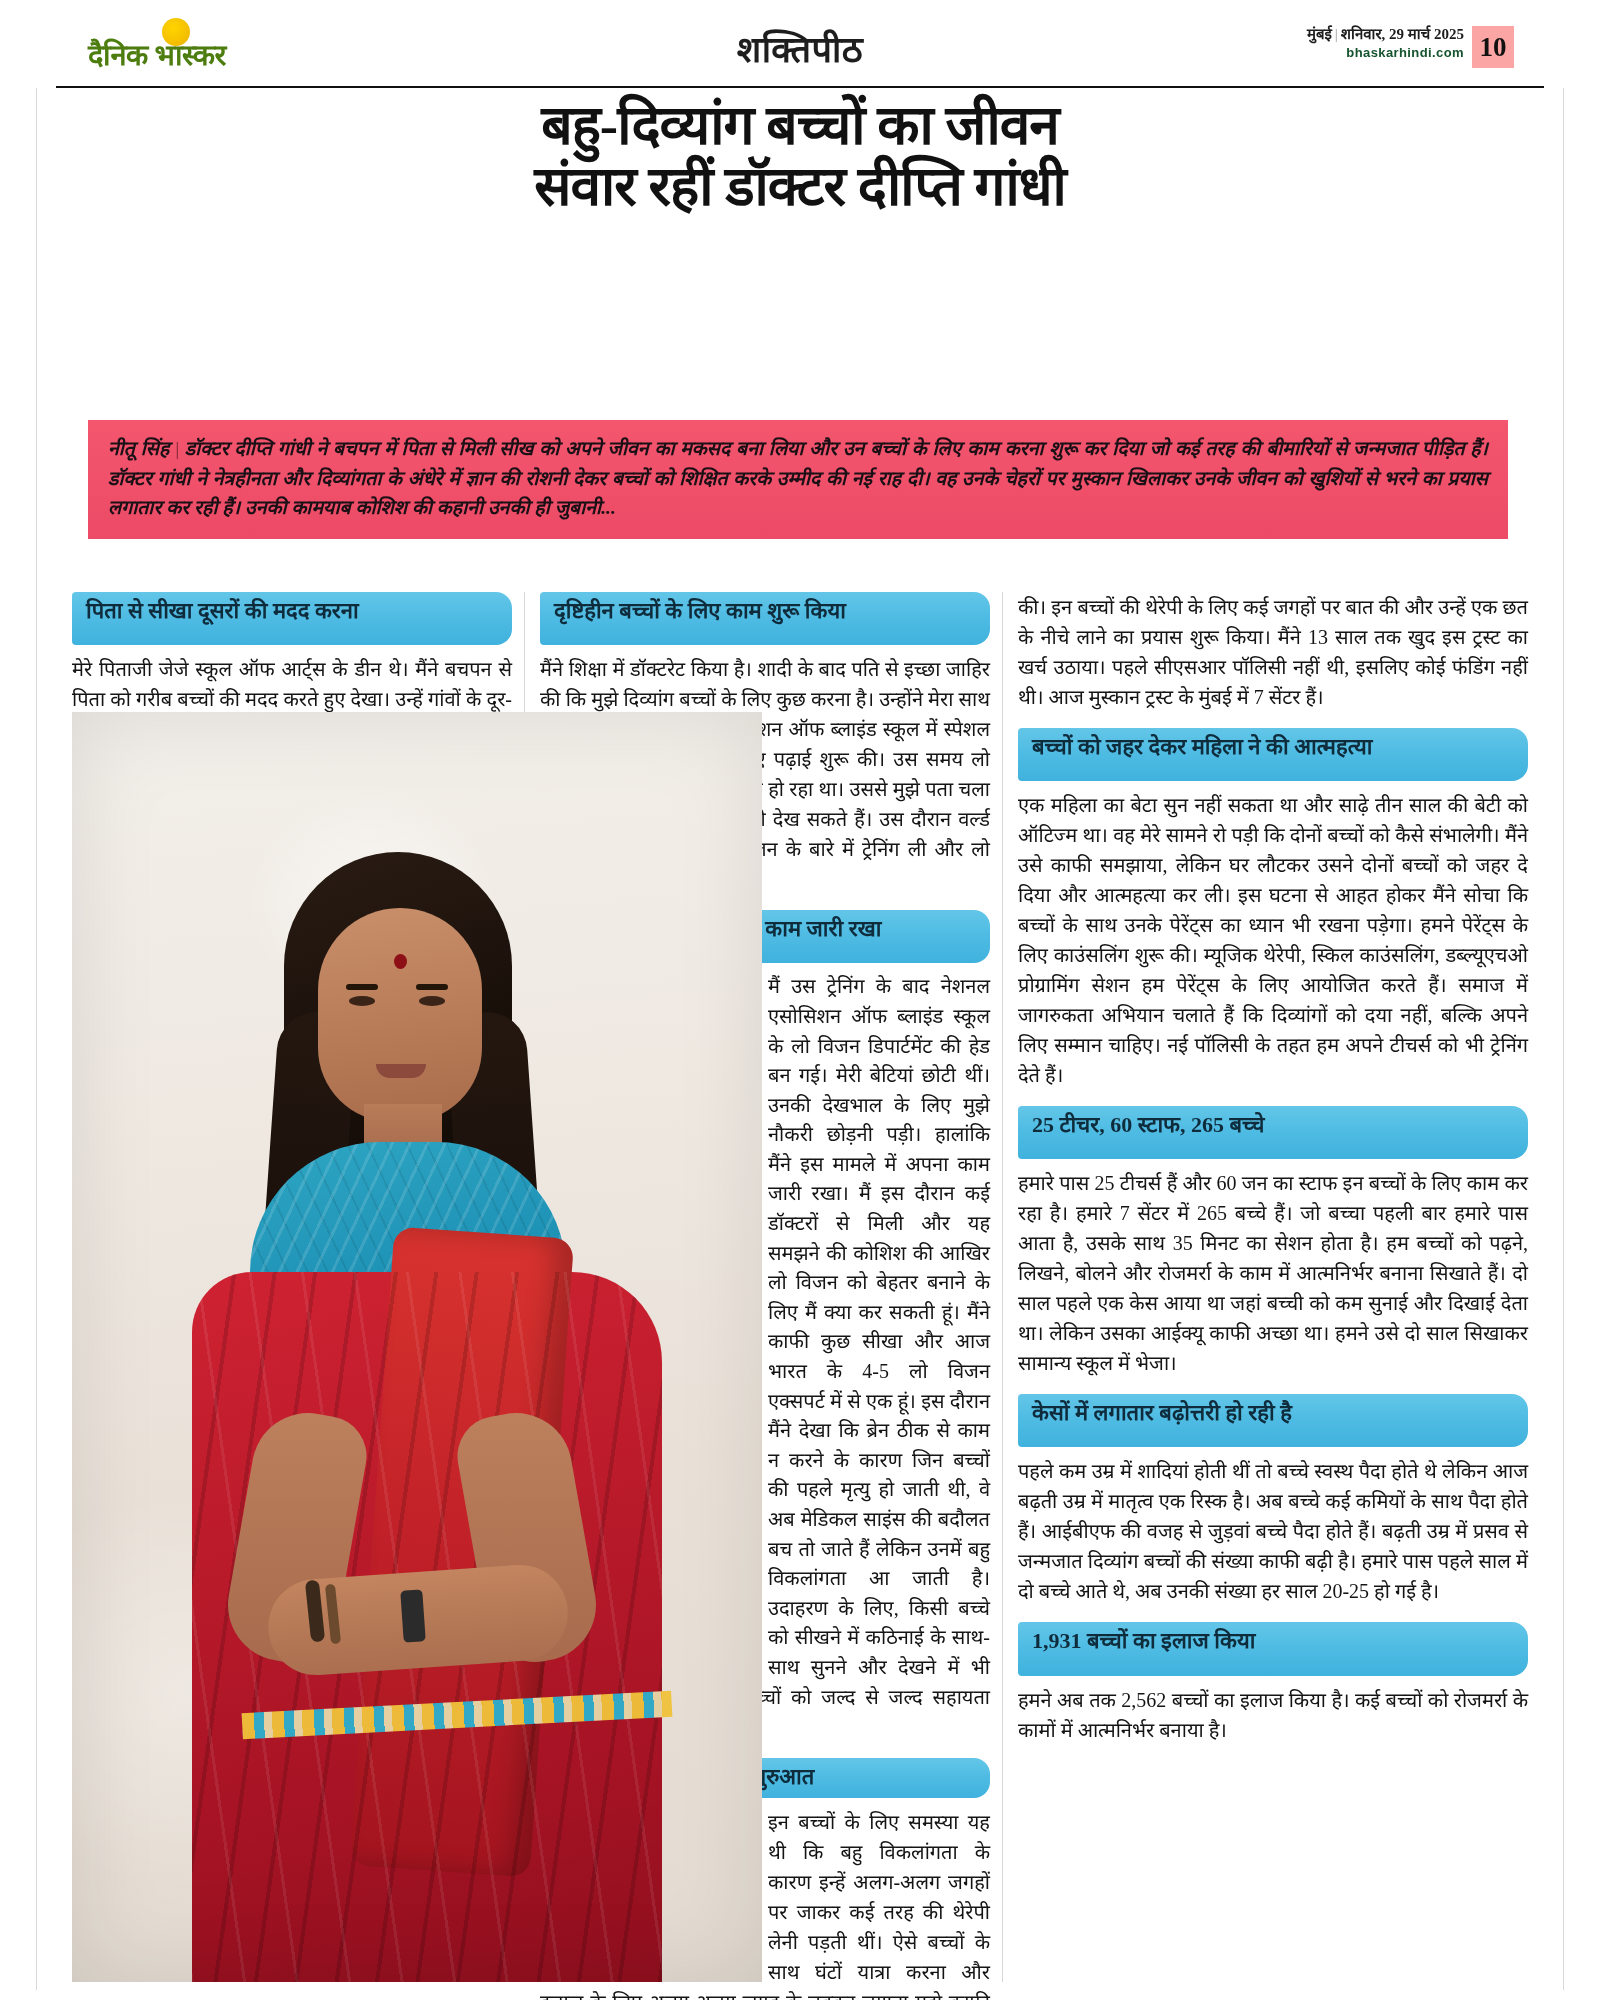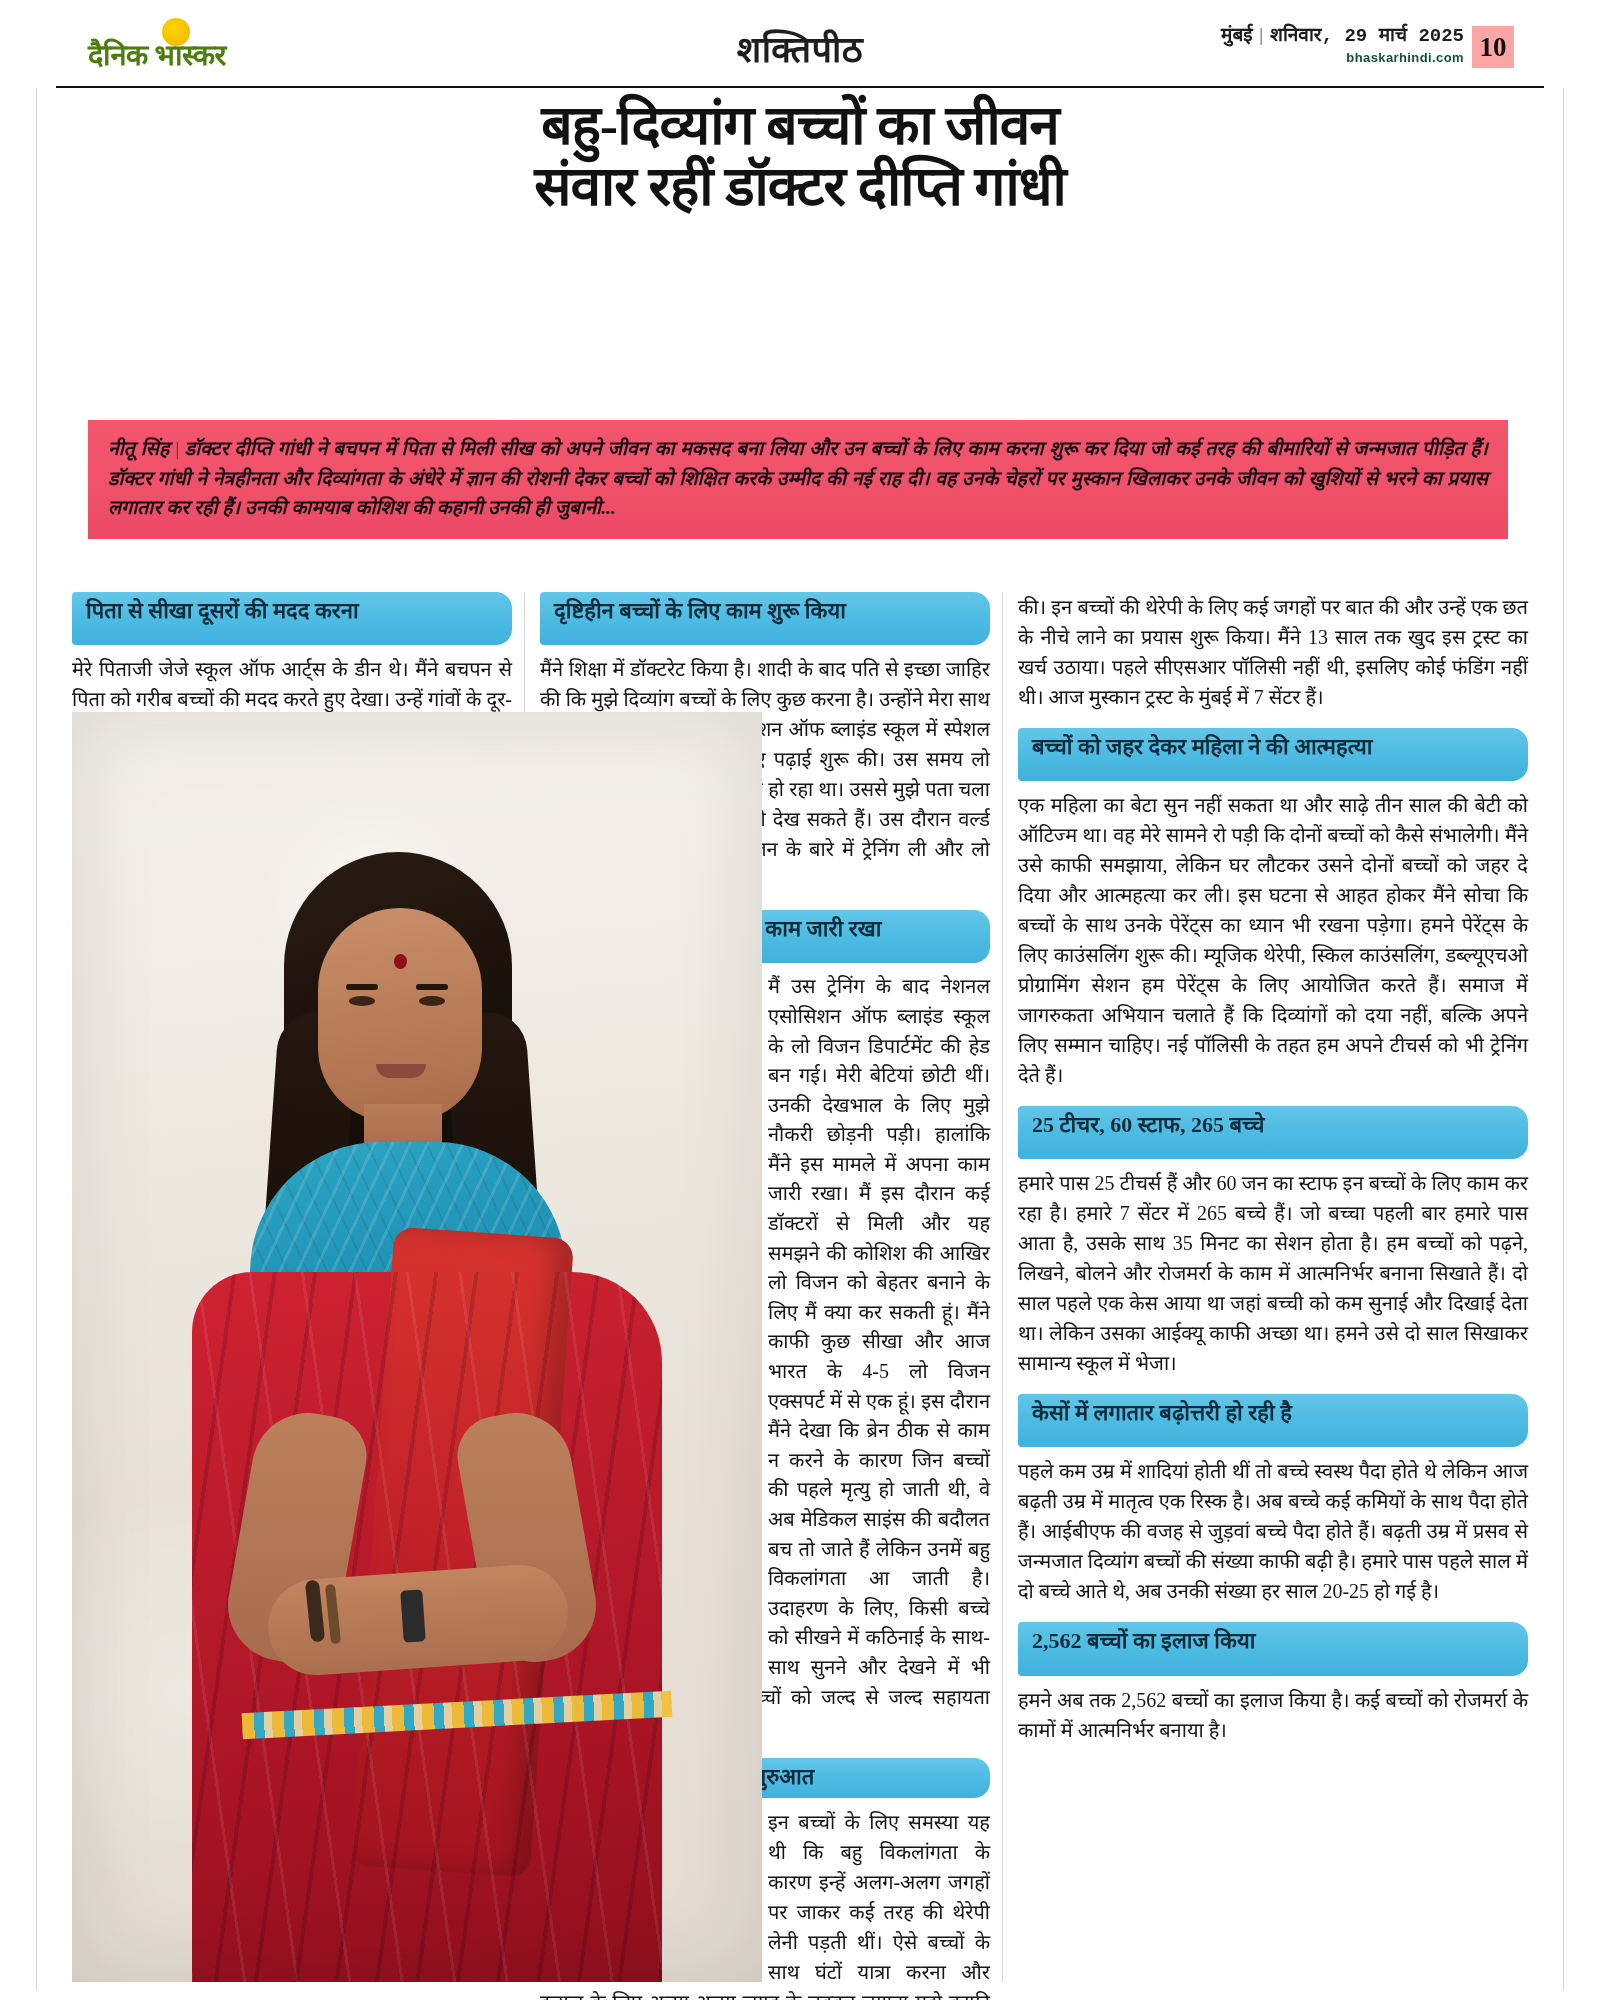--- a/index.html
+++ b/index.html
@@ -67,23 +67,23 @@
     right: 86px; top: 26px;
     display: flex;
     align-items: flex-start;
     gap: 0px;
   }
   .edition-block {
     text-align: right;
     padding-right: 8px;
   }
   .edition-line {
-    font-family: Liberation Mono, monospace;
-    font-weight: bold;
-    font-size: 19px;
+    font-family: Liberation Serif, serif;
+    font-weight: bold;
+    font-size: 15px;
     color: #1d1d1d;
     white-space: nowrap;
     line-height: 1.15;
   }
   .edition-sep { color: #999; padding: 0 3px; font-weight: normal; }
   .edition-site {
     font-family: "Liberation Sans", "DejaVu Sans", sans-serif;
     font-weight: bold;
     font-size: 13px;
     color: #14532d;
@@ -445,18 +445,18 @@
 
       <div class="sec-head">बच्चों को जहर देकर महिला ने की आत्महत्या</div>
       <p class="body-text">एक महिला का बेटा सुन नहीं सकता था और साढ़े तीन साल की बेटी को ऑटिज्म था। वह मेरे सामने रो पड़ी कि दोनों बच्चों को कैसे संभालेगी। मैंने उसे काफी समझाया, लेकिन घर लौटकर उसने दोनों बच्चों को जहर दे दिया और आत्महत्या कर ली। इस घटना से आहत होकर मैंने सोचा कि बच्चों के साथ उनके पेरेंट्स का ध्यान भी रखना पड़ेगा। हमने पेरेंट्स के लिए काउंसलिंग शुरू की। म्यूजिक थेरेपी, स्किल काउंसलिंग, डब्ल्यूएचओ प्रोग्रामिंग सेशन हम पेरेंट्स के लिए आयोजित करते हैं। समाज में जागरुकता अभियान चलाते हैं कि दिव्यांगों को दया नहीं, बल्कि अपने लिए सम्मान चाहिए। नई पॉलिसी के तहत हम अपने टीचर्स को भी ट्रेनिंग देते हैं।</p>
 
       <div class="sec-head">25 टीचर, 60 स्टाफ, 265 बच्चे</div>
       <p class="body-text">हमारे पास 25 टीचर्स हैं और 60 जन का स्टाफ इन बच्चों के लिए काम कर रहा है। हमारे 7 सेंटर में 265 बच्चे हैं। जो बच्चा पहली बार हमारे पास आता है, उसके साथ 35 मिनट का सेशन होता है। हम बच्चों को पढ़ने, लिखने, बोलने और रोजमर्रा के काम में आत्मनिर्भर बनाना सिखाते हैं। दो साल पहले एक केस आया था जहां बच्ची को कम सुनाई और दिखाई देता था। लेकिन उसका आईक्यू काफी अच्छा था। हमने उसे दो साल सिखाकर सामान्य स्कूल में भेजा।</p>
 
       <div class="sec-head">केसों में लगातार बढ़ोत्तरी हो रही है</div>
       <p class="body-text">पहले कम उम्र में शादियां होती थीं तो बच्चे स्वस्थ पैदा होते थे लेकिन आज बढ़ती उम्र में मातृत्व एक रिस्क है। अब बच्चे कई कमियों के साथ पैदा होते हैं। आईबीएफ की वजह से जुड़वां बच्चे पैदा होते हैं। बढ़ती उम्र में प्रसव से जन्मजात दिव्यांग बच्चों की संख्या काफी बढ़ी है। हमारे पास पहले साल में दो बच्चे आते थे, अब उनकी संख्या हर साल 20-25 हो गई है।</p>
 
-      <div class="sec-head">2,562 बच्चों का इलाज किया</div>
+      <div class="sec-head">1,931 बच्चों का इलाज किया</div>
       <p class="body-text">हमने अब तक 2,562 बच्चों का इलाज किया है। कई बच्चों को रोजमर्रा के कामों में आत्मनिर्भर बनाया है।</p>
     </div>
 
   </div>
 </div>
 
 </body></html>

